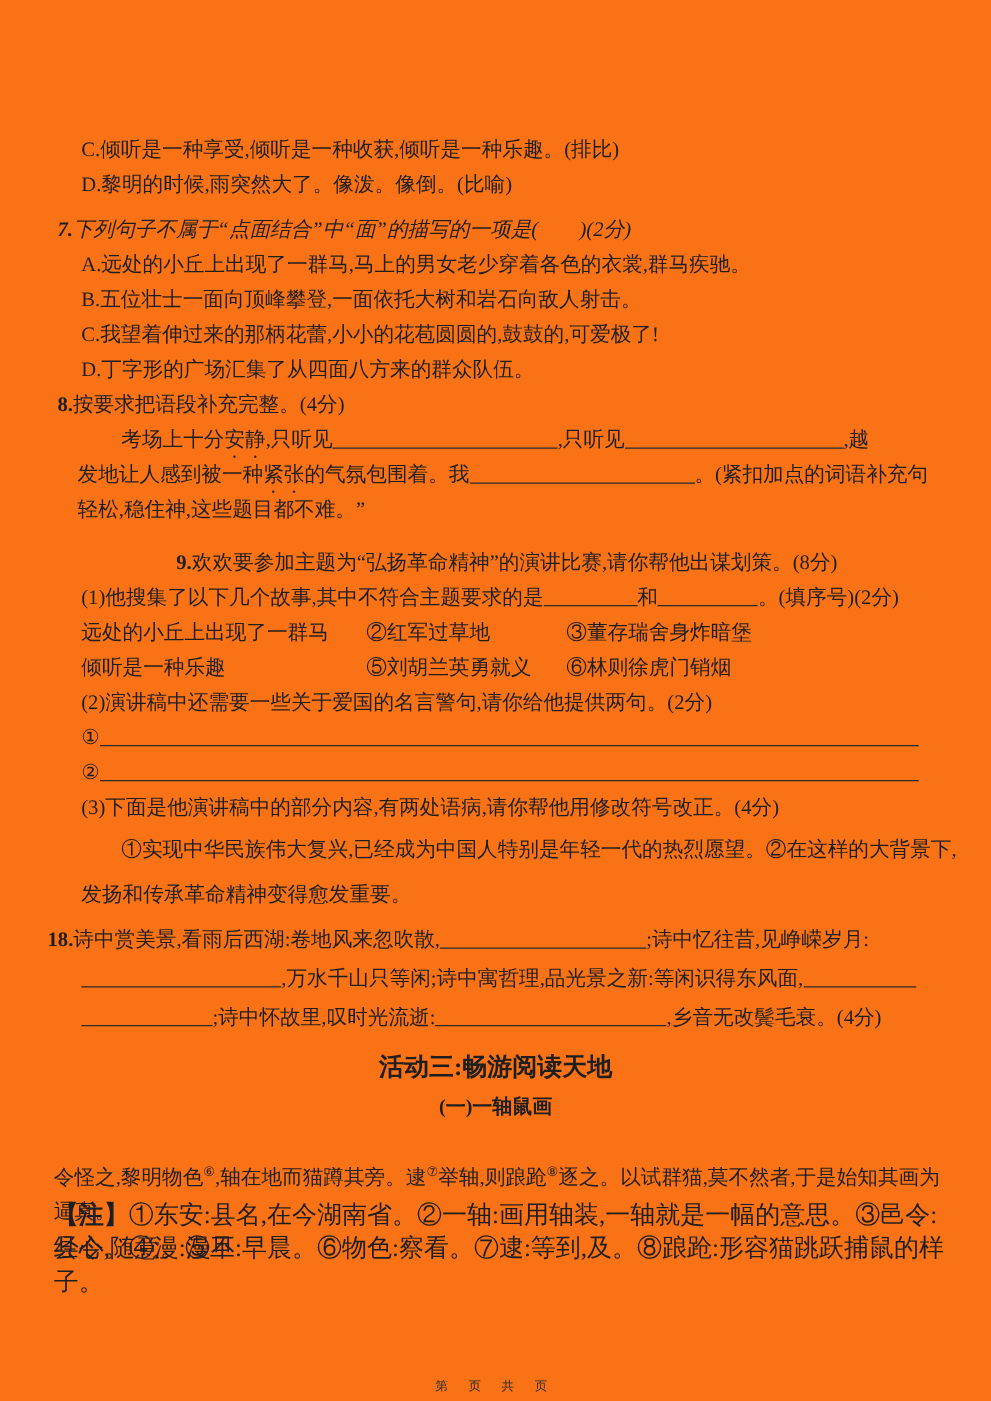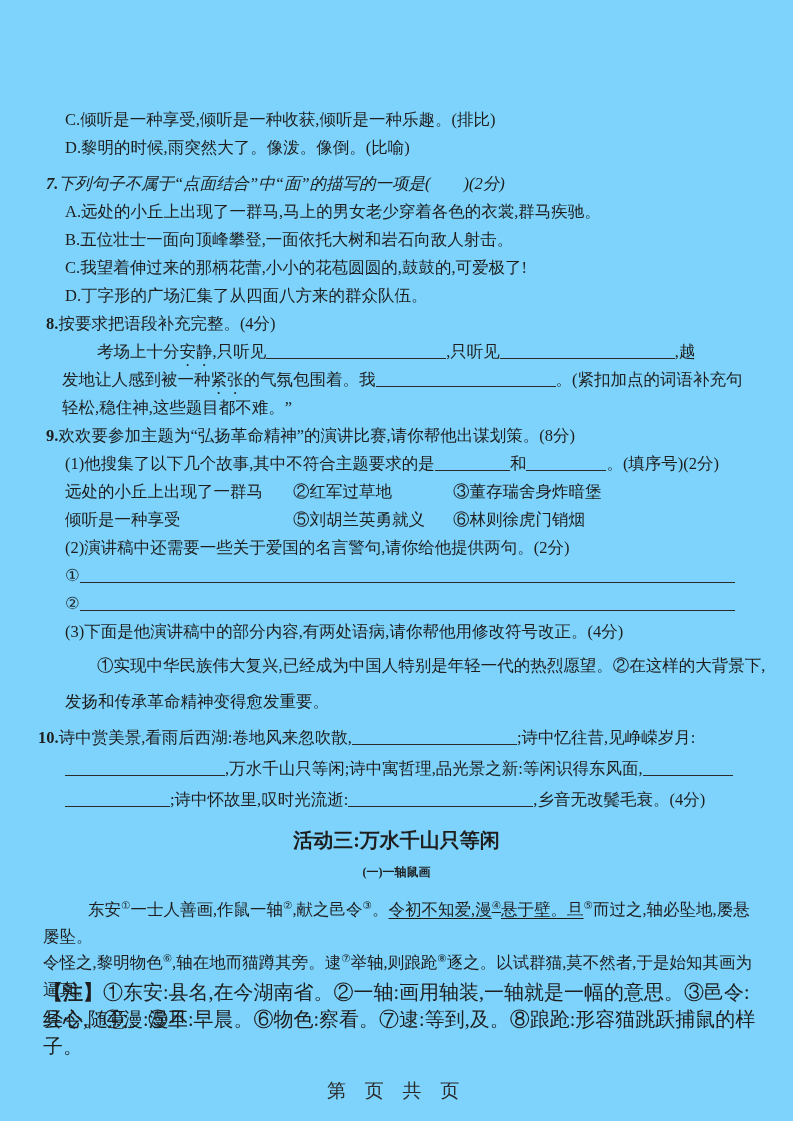--- a/index.html
+++ b/index.html
@@ -1,52 +1,52 @@
 <!DOCTYPE html>
 <html><head>
 <meta charset="utf-8">
 <style>
   html,body{margin:0;padding:0;background:#e8e8e8;}
   .page{
     position:relative;width:793px;height:1121px;margin:0 auto;
-    background:#7dd3fc;color:#1e1e1e;overflow:hidden;
+    background:#f97316;color:#1e1e1e;overflow:hidden;
     font-family:"Liberation Serif","DejaVu Serif",serif;
   }
   .content{position:absolute;left:65px;top:106px;width:700px;font-size:16.5px;}
   .ln{line-height:28px;height:28px;white-space:nowrap;}
   .b{font-weight:bold;}
   .mt8{margin-top:8px;font-style:italic;}
-  .mt6{margin-top:0;}
+  .mt6{margin-top:14px;text-align:center;}
   .mt2{margin-top:2px;}
   .hang{margin-left:-19px;}
   .hang10{margin-left:-27px;}
   .out{margin-left:-3px;}
   .ind{text-indent:32px;}
   .para{line-height:36px;height:36px;}
   .q10l{line-height:31px;height:31px;}
   .blank{display:inline-block;height:14px;border-bottom:1.3px solid #2b2b2b;vertical-align:-2px;}
   .sup{font-size:10.5px;vertical-align:6px;}
   .u{text-decoration:underline;text-underline-offset:3px;}
   .dots{
     -webkit-text-emphasis:filled dot #1e1e1e;text-emphasis:filled dot #1e1e1e;
     -webkit-text-emphasis-position:under left;text-emphasis-position:under left;
   }
   .stories{display:flex;}
   .stories .c1{width:228px;}
   .stories .c2{width:160px;}
   .sec-title{margin-left:-25px;width:713px;text-align:center;font-weight:bold;
     font-size:20px;line-height:30px;height:30px;margin-top:10px;white-space:nowrap;}
   .sub-title{margin-left:-25px;width:713px;text-align:center;font-weight:bold;
-    font-size:12px;line-height:26px;height:26px;margin-top:4px;white-space:nowrap;}
+    font-size:16px;line-height:26px;height:26px;margin-top:4px;white-space:nowrap;}
   .pass1{margin-left:-22px;text-indent:45px;line-height:27px;height:27px;margin-top:7px;}
   .pass2{margin-left:-22px;line-height:27px;height:27px;margin-top:26px;}
   .note1{margin-left:-22px;line-height:27px;height:27px;margin-top:7px;font-size:20px;}
   .note2{margin-left:-22px;line-height:27px;height:27px;font-size:20px;}
-  .footer{position:absolute;left:0;top:1078px;width:793px;text-align:center;
-    font-size:19px;letter-spacing:7px;color:#2a2a2a;}
+  .footer{position:absolute;left:0;top:1102px;width:793px;text-align:center;
+    font-size:10px;letter-spacing:7px;color:#2a2a2a;}
 </style>
 </head>
 <body>
 
 <div class="page">
   <div class="content">
 
     <div class="ln">C.倾听是一种享受,倾听是一种收获,倾听是一种乐趣。(排比)</div>
     <div class="ln">D.黎明的时候,雨突然大了。像泼。像倒。(比喻)</div>
 
@@ -62,39 +62,38 @@
     <div class="ln out">轻松,稳住神,这些题目都不难。”</div>
 
     <div class="ln hang mt6"><span class="b">9.</span>欢欢要参加主题为“弘扬革命精神”的演讲比赛,请你帮他出谋划策。(8分)</div>
     <div class="ln">(1)他搜集了以下几个故事,其中不符合主题要求的是<span class="blank" style="width: 75px;"></span>和<span class="blank" style="width: 80px;"></span>。(填序号)(2分)</div>
     <div class="ln stories">
       <span class="c1">远处的小丘上出现了一群马</span>
       <span class="c2">②红军过草地</span>
       <span class="c3">③董存瑞舍身炸暗堡</span>
     </div>
     <div class="ln stories">
-      <span class="c1">倾听是一种享受</span>
+      <span class="c1">倾听是一种乐趣</span>
       <span class="c2">⑤刘胡兰英勇就义</span>
       <span class="c3">⑥林则徐虎门销烟</span>
     </div>
     <div class="ln">(2)演讲稿中还需要一些关于爱国的名言警句,请你给他提供两句。(2分)</div>
     <div class="ln">①<span class="blank" style="width: 655px;"></span></div>
     <div class="ln">②<span class="blank" style="width: 655px;"></span></div>
     <div class="ln">(3)下面是他演讲稿中的部分内容,有两处语病,请你帮他用修改符号改正。(4分)</div>
     <div class="ln para ind mt2">①实现中华民族伟大复兴,已经成为中国人特别是年轻一代的热烈愿望。②在这样的大背景下,</div>
     <div class="ln para">发扬和传承革命精神变得愈发重要。</div>
 
-    <div class="ln q10l hang10 mt2"><span class="b">10.</span>诗中赏美景,看雨后西湖:卷地风来忽吹散,<span class="blank" style="width: 165px;"></span>;诗中忆往昔,见峥嵘岁月:</div>
+    <div class="ln q10l hang10 mt2"><span class="b">18.</span>诗中赏美景,看雨后西湖:卷地风来忽吹散,<span class="blank" style="width: 165px;"></span>;诗中忆往昔,见峥嵘岁月:</div>
     <div class="ln q10l"><span class="blank" style="width: 160px;"></span>,万水千山只等闲;诗中寓哲理,品光景之新:等闲识得东风面,<span class="blank" style="width: 90px;"></span></div>
     <div class="ln q10l"><span class="blank" style="width: 105px;"></span>;诗中怀故里,叹时光流逝:<span class="blank" style="width: 185px;"></span>,乡音无改鬓毛衰。(4分)</div>
 
-    <div class="sec-title">活动三:万水千山只等闲</div>
+    <div class="sec-title">活动三:畅游阅读天地</div>
     <div class="sub-title">(一)一轴鼠画</div>
 
-    <div class="pass1">东安<span class="sup">①</span>一士人善画,作鼠一轴<span class="sup">②</span>,献之邑令<span class="sup">③</span>。<span class="u">令初不知爱,漫</span><span class="sup u">④</span><span class="u">悬于壁。</span><span class="u">旦</span><span class="sup">⑤</span>而过之,轴必坠地,屡悬屡坠。</div>
     <div class="pass2">令怪之,黎明物色<span class="sup">⑥</span>,轴在地而猫蹲其旁。逮<span class="sup">⑦</span>举轴,则踉跄<span class="sup">⑧</span>逐之。以试群猫,莫不然者,于是始知其画为逼真。</div>
     <div class="note1"><span class="b">【注】</span>①东安:县名,在今湖南省。②一轴:画用轴装,一轴就是一幅的意思。③邑令:县令。④漫:漫不</div>
     <div class="note2">经心,随意。⑤旦:早晨。⑥物色:察看。⑦逮:等到,及。⑧踉跄:形容猫跳跃捕鼠的样子。</div>
 
   </div>
 
   <div class="footer">第 页 共 页</div>
 </div>
 
 </body></html>

